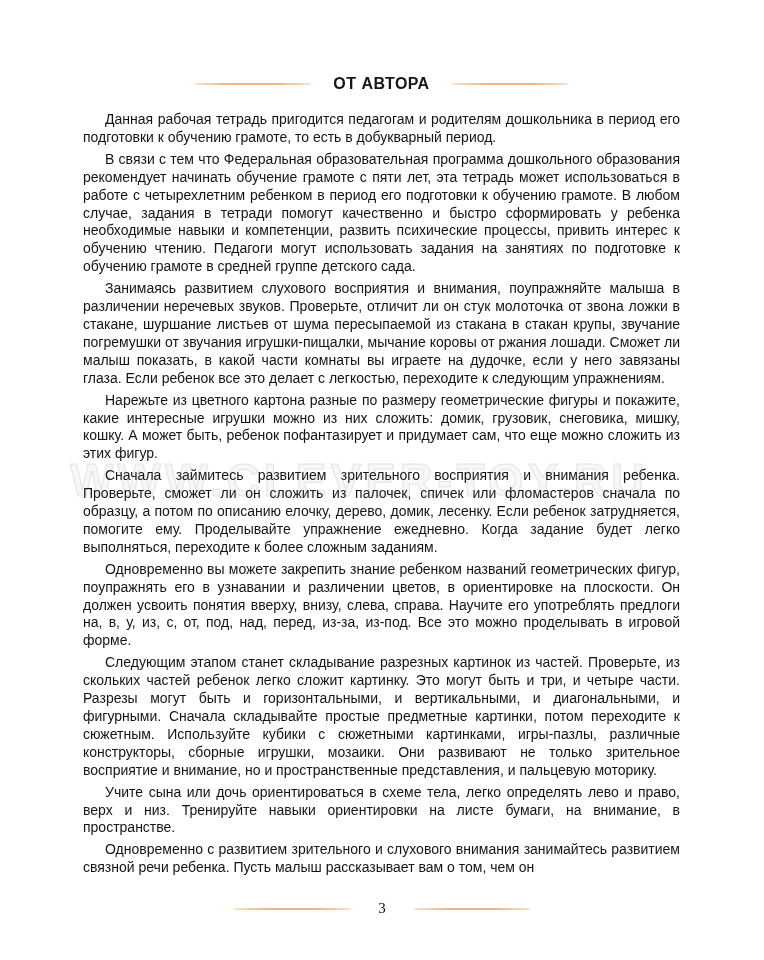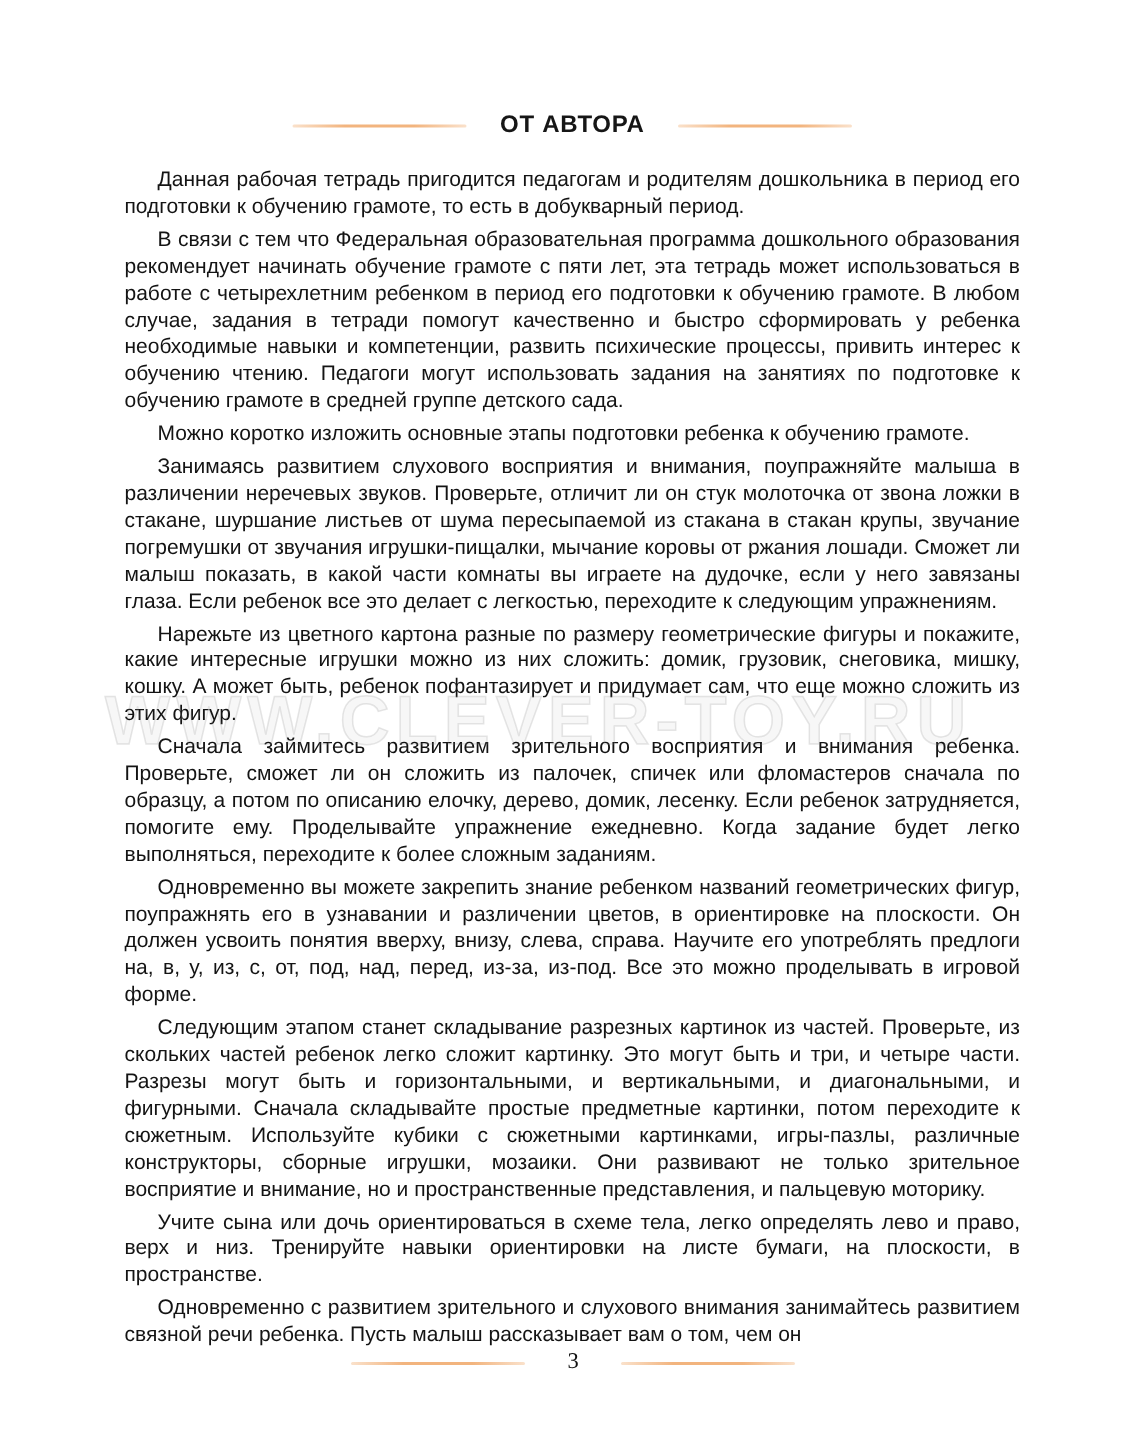--- a/index.html
+++ b/index.html
@@ -88,27 +88,26 @@
     <span class="ornament-line"></span>
     <span class="page-title">ОТ АВТОРА</span>
     <span class="ornament-line"></span>
   </div>
 
   <div class="watermark">WWW.CLEVER-TOY.RU</div>
 
   <div class="body-text">
     <p>Данная рабочая тетрадь пригодится педагогам и родителям дошкольника в период его подготовки к обучению грамоте, то есть в добукварный период.</p>
     <p>В связи с тем что Федеральная образовательная программа дошкольного образования рекомендует начинать обучение грамоте с пяти лет, эта тетрадь может использоваться в работе с четырехлетним ребенком в период его подготовки к обучению грамоте. В любом случае, задания в тетради помогут качественно и быстро сформировать у ребенка необходимые навыки и компетенции, развить психические процессы, привить интерес к обучению чтению. Педагоги могут использовать задания на занятиях по подготовке к обучению грамоте в средней группе детского сада.</p>
-    <p>Можно коротко изложить основные этапы подготовки ребенка к обучению грамоте.</p>
     <p>Занимаясь развитием слухового восприятия и внимания, поупражняйте малыша в различении неречевых звуков. Проверьте, отличит ли он стук молоточка от звона ложки в стакане, шуршание листьев от шума пересыпаемой из стакана в стакан крупы, звучание погремушки от звучания игрушки-пищалки, мычание коровы от ржания лошади. Сможет ли малыш показать, в какой части комнаты вы играете на дудочке, если у него завязаны глаза. Если ребенок все это делает с легкостью, переходите к следующим упражнениям.</p>
     <p>Нарежьте из цветного картона разные по размеру геометрические фигуры и покажите, какие интересные игрушки можно из них сложить: домик, грузовик, снеговика, мишку, кошку. А может быть, ребенок пофантазирует и придумает сам, что еще можно сложить из этих фигур.</p>
     <p>Сначала займитесь развитием зрительного восприятия и внимания ребенка. Проверьте, сможет ли он сложить из палочек, спичек или фломастеров сначала по образцу, а потом по описанию елочку, дерево, домик, лесенку. Если ребенок затрудняется, помогите ему. Проделывайте упражнение ежедневно. Когда задание будет легко выполняться, переходите к более сложным заданиям.</p>
     <p><span>Одновременно вы можете закрепить знание ребенком названий геометрических фигур, поупражнять его в узнавании и различении цветов, в ориентировке на плоскости. Он должен усвоить понятия </span><span class="it">вверху, внизу, слева, справа</span><span>. Научите его употреблять предлоги </span><span class="it">на, в, у, из, с, от, под, над, перед, из-за, из-под</span><span>. Все это можно проделывать в игровой форме.</span></p>
     <p>Следующим этапом станет складывание разрезных картинок из частей. Проверьте, из скольких частей ребенок легко сложит картинку. Это могут быть и три, и четыре части. Разрезы могут быть и горизонтальными, и вертикальными, и диагональными, и фигурными. Сначала складывайте простые предметные картинки, потом переходите к сюжетным. Используйте кубики с сюжетными картинками, игры-пазлы, различные конструкторы, сборные игрушки, мозаики. Они развивают не только зрительное восприятие и внимание, но и пространственные представления, и пальцевую моторику.</p>
-    <p>Учите сына или дочь ориентироваться в схеме тела, легко определять лево и право, верх и низ. Тренируйте навыки ориентировки на листе бумаги, на плоскости, в пространстве.</p>
+    <p>Учите сына или дочь ориентироваться в схеме тела, легко определять лево и право, верх и низ. Тренируйте навыки ориентировки на листе бумаги, на внимание, в пространстве.</p>
     <p>Одновременно с развитием зрительного и слухового внимания занимайтесь развитием связной речи ребенка. Пусть малыш рассказывает вам о том, чем он</p>
   </div>
 
   <div class="footer-row">
     <span class="ornament-line"></span>
     <span class="page-number">3</span>
     <span class="ornament-line"></span>
   </div>
 
 </div>

